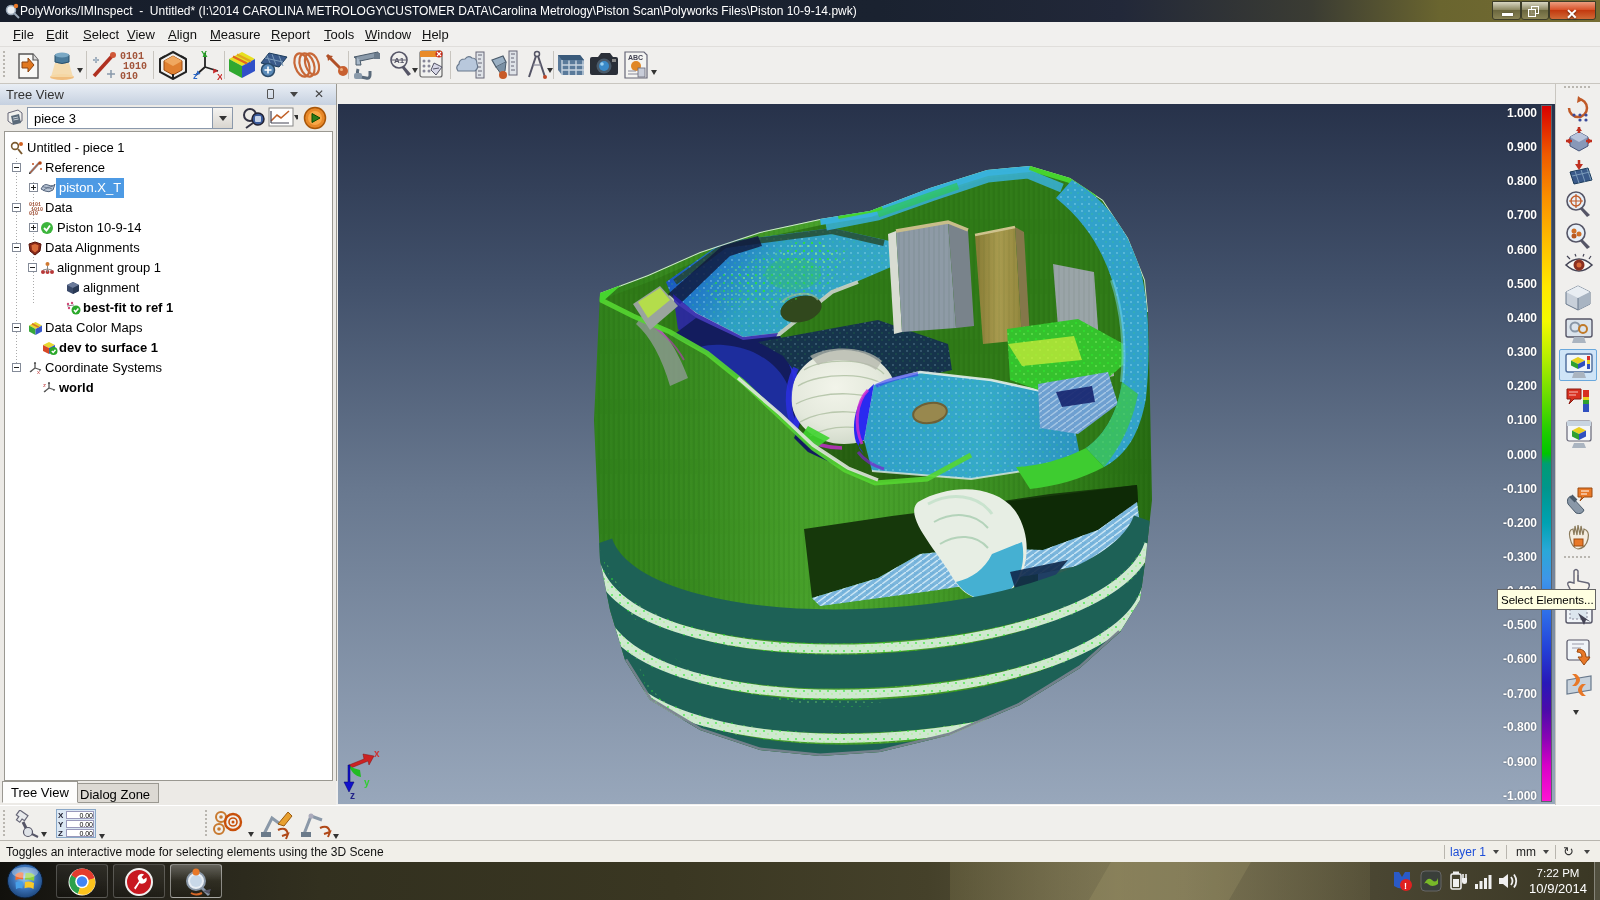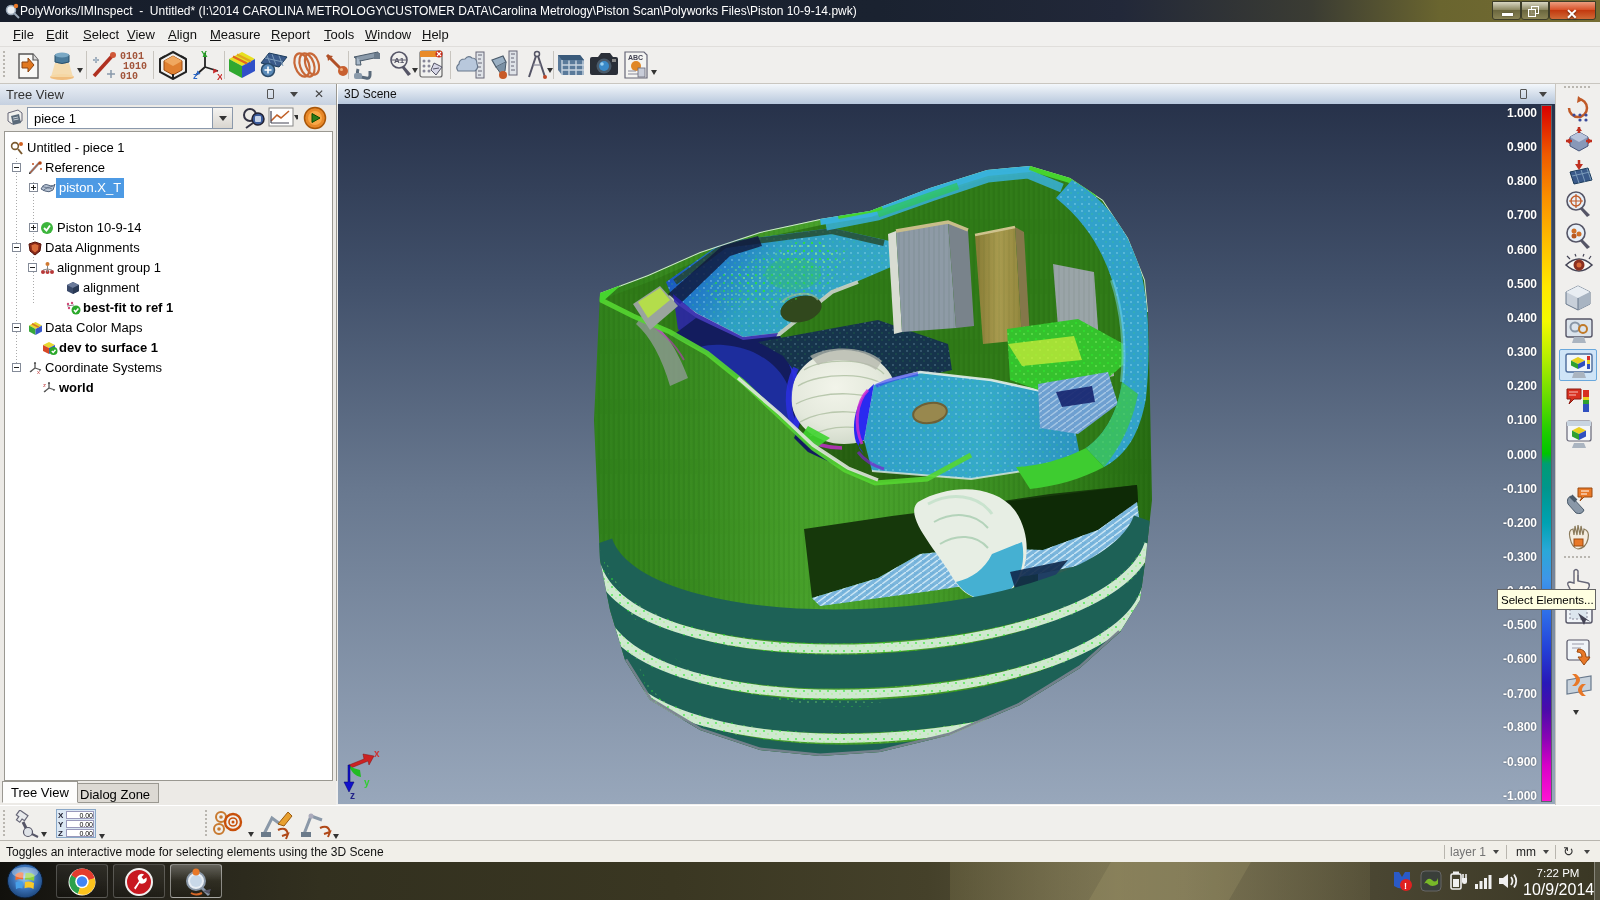--- a/index.html
+++ b/index.html
@@ -261,21 +261,21 @@
           <rect x="16" y="18" width="7" height="9" fill="#c8ccd8" stroke="#667" stroke-width="0.8"></rect>
         </svg></span>
 <span style="position:absolute;left:650px;top:15px"><svg width="8" height="8" viewBox="0 0 8 8">
           <path d="M1 2 L7 2 L4 7 Z" fill="#333"></path>
         </svg></span>
 </div>
 
   <div id="lpanel" class="abs">
     <div id="lp-head">Tree View<span style="position:absolute;right:62px;top:5px;width:7px;height:10px;border:1px solid #555;border-radius:1px"></span><span style="position:absolute;right:38px;top:8px;width:0;height:0;border-left:4px solid transparent;border-right:4px solid transparent;border-top:5px solid #444"></span><span style="position:absolute;right:12px;top:3px;font-size:12px;color:#444">✕</span></div>
     <div id="lp-piecerow">
-      <div id="lp-combo">piece 1</div>
+      <div id="lp-combo">piece 3</div>
       <div id="lp-combobtn">
           <span style="position:absolute;left:6px;top:8px;width:0;height:0;border-left:4px solid transparent;border-right:4px solid transparent;border-top:5px solid #333"></span>
         </div>
 <span style="position:absolute;left:4px;top:2px"><svg width="22" height="22" viewBox="0 0 22 22">
             <path d="M4 6 L14 3 L18 6 L18 14 L8 17 L4 14 Z" fill="#f0f0ee" stroke="#667" stroke-width="1"></path>
             <path d="M7 9 L15 7 L17 16 L9 18 Z" fill="#5a6a7a"></path>
             <path d="M9 11 L14 10 M9.5 13 L14.5 12" stroke="#c8d0d8" stroke-width="1"></path>
           </svg></span>
 <span style="position:absolute;left:240px;top:1px"><svg width="26" height="24" viewBox="0 0 26 24">
             <circle cx="10" cy="9" r="6" fill="none" stroke="#334" stroke-width="2"></circle>
@@ -320,20 +320,29 @@
         </div>
 <div class="trow" style="top:46px">
           <div class="pm plus" style="left:24px"></div>
           <span style="position:absolute;left:35px;top:3px"><svg width="16" height="14" viewBox="0 0 16 14">
               <path d="M1 8 Q4 2 8 4 Q13 6 15 3 L13 9 Q9 12 5 10 Z" fill="#b8c4d4" stroke="#55657d" stroke-width="1"></path>
               <path d="M3 10 Q7 5 12 8" fill="none" stroke="#55657d" stroke-width="0.8"></path>
               <path d="M2 5 Q6 8 13 5" fill="none" stroke="#55657d" stroke-width="0.8"></path>
             </svg></span>
           <span class="lbl sel" style="left:51px">piston.X_T</span>
         </div>
+<div class="trow" style="top:66px">
+          <div class="pm" style="left:7px"></div>
+          <span style="position:absolute;left:23px;top:3px"><svg width="17" height="14" viewBox="0 0 17 14">
+              <text x="1" y="5" font-size="5" font-weight="bold" fill="#a2543a" font-family="Liberation Mono,monospace">0101</text>
+              <text x="3" y="10" font-size="5" font-weight="bold" fill="#a2543a" font-family="Liberation Mono,monospace">1010</text>
+              <text x="1" y="14" font-size="5" font-weight="bold" fill="#a2543a" font-family="Liberation Mono,monospace">010</text>
+            </svg></span>
+          <span class="lbl" style="left:40px">Data</span>
+        </div>
 <div class="trow" style="top:86px">
           <div class="pm plus" style="left:24px"></div>
           <span style="position:absolute;left:35px;top:3px"><svg width="14" height="14" viewBox="0 0 14 14">
               <circle cx="7" cy="7" r="6" fill="#3cb53c"></circle>
               <path d="M4 7 L6.5 9.5 L10 4.5" stroke="#fff" stroke-width="1.8" fill="none"></path>
             </svg></span>
           <span class="lbl" style="left:52px">Piston 10-9-14</span>
         </div>
 <div class="trow" style="top:106px">
           <div class="pm" style="left:7px"></div>
@@ -414,21 +423,20 @@
             </svg></span>
           <span class="lbl b" style="left:54px">world</span>
         </div>
 </div>
     <div id="lp-tabs">
       <div id="tab1" class="tab">Tree View</div>
       <div id="tab2" class="tab">Dialog Zone</div>
     </div>
   </div>
 
-  <div id="scn-head" class="abs">3D Scene<span style="position:absolute;right:28px;top:5px;width:7px;height:10px;border:1px solid #555;border-radius:1px"></span><span style="position:absolute;right:8px;top:8px;width:0;height:0;border-left:4px solid transparent;border-right:4px solid transparent;border-top:5px solid #444"></span></div>
   <div id="viewport" class="abs"><svg width="1217" height="700" viewBox="0 0 1217 700">
 <defs>
 <linearGradient id="bgG" x1="0" y1="0" x2="0" y2="1">
  <stop offset="0" stop-color="#27324a"></stop>
             <stop offset="0.25" stop-color="#41506a"></stop>
  <stop offset="0.55" stop-color="#68788f"></stop>
             <stop offset="1" stop-color="#98a7bb"></stop>
 </linearGradient>
 <linearGradient id="bodyG" x1="0" y1="0" x2="1" y2="0">
  <stop offset="0" stop-color="#2f7f1a"></stop>
@@ -842,21 +850,21 @@
         </svg></span>
 <span style="position:absolute;left:332px;top:20px"><svg width="8" height="8" viewBox="0 0 8 8">
           <path d="M1 2 L7 2 L4 7 Z" fill="#333"></path>
         </svg></span>
 </div>
 
   <div id="statusbar" class="abs">
     <span class="msg">Toggles an interactive mode for selecting elements using the 3D Scene</span>
     <div id="status-right" style="width:260px">
         <div style="position:absolute;right:151px;top:4px;width:1px;height:14px;background:#b8b5ae"></div>
-<span style="position:absolute;right:110px;top:4px;color:#737373">layer 1</span>
+<span style="position:absolute;right:110px;top:4px;color:#1d4ed8">layer 1</span>
 <span style="position:absolute;right:97px;top:9px;width:0;height:0;border-left:3.5px solid transparent;border-right:3.5px solid transparent;border-top:4px solid #444"></span>
 <div style="position:absolute;right:89px;top:4px;width:1px;height:14px;background:#b8b5ae"></div>
 <span style="position:absolute;right:60px;top:4px;color:#222">mm</span>
 <span style="position:absolute;right:47px;top:9px;width:0;height:0;border-left:3.5px solid transparent;border-right:3.5px solid transparent;border-top:4px solid #444"></span>
 <div style="position:absolute;right:40px;top:4px;width:1px;height:14px;background:#b8b5ae"></div>
 <span style="position:absolute;right:22px;top:3px;color:#333;font-size:13px">↻</span>
 <span style="position:absolute;right:6px;top:9px;width:0;height:0;border-left:3.5px solid transparent;border-right:3.5px solid transparent;border-top:4px solid #444"></span>
       </div>
   </div>
 
@@ -927,16 +935,16 @@
           <rect x="1" y="12" width="3" height="5" fill="#f0f0f0"></rect>
           <rect x="5.5" y="9" width="3" height="8" fill="#f0f0f0"></rect>
           <rect x="10" y="6" width="3" height="11" fill="#f0f0f0"></rect>
           <rect x="14.5" y="3" width="3" height="14" fill="#f0f0f0"></rect>
         </svg></span>
 <span style="position:absolute;left:1497px;top:9px"><svg width="22" height="20" viewBox="0 0 22 20">
           <path d="M2 7 L6 7 L11 3 L11 17 L6 13 L2 13 Z" fill="#f0f0f0"></path>
           <path d="M14 6 Q17 10 14 14 M17 3.5 Q21.5 10 17 16.5" stroke="#f0f0f0" stroke-width="1.8" fill="none"></path>
         </svg></span>
 <div style="position:absolute;left:1523px;top:5px;width:70px;height:13px;font-size:11.5px;color:#fff;text-align:center">7:22 PM</div>
-<div style="position:absolute;left:1523px;top:19px;width:70px;height:13px;font-size:16px;color:#fff;text-align:right">10/9/2014</div>
+<div style="position:absolute;left:1523px;top:19px;width:70px;height:13px;font-size:13px;color:#fff;text-align:center">10/9/2014</div>
 <div style="position:absolute;left:1594px;top:0;width:6px;height:38px;background:rgba(255,255,255,0.12);border-left:1px solid rgba(255,255,255,0.3)"></div>
 </div>
 </div>
 
 </body></html>

